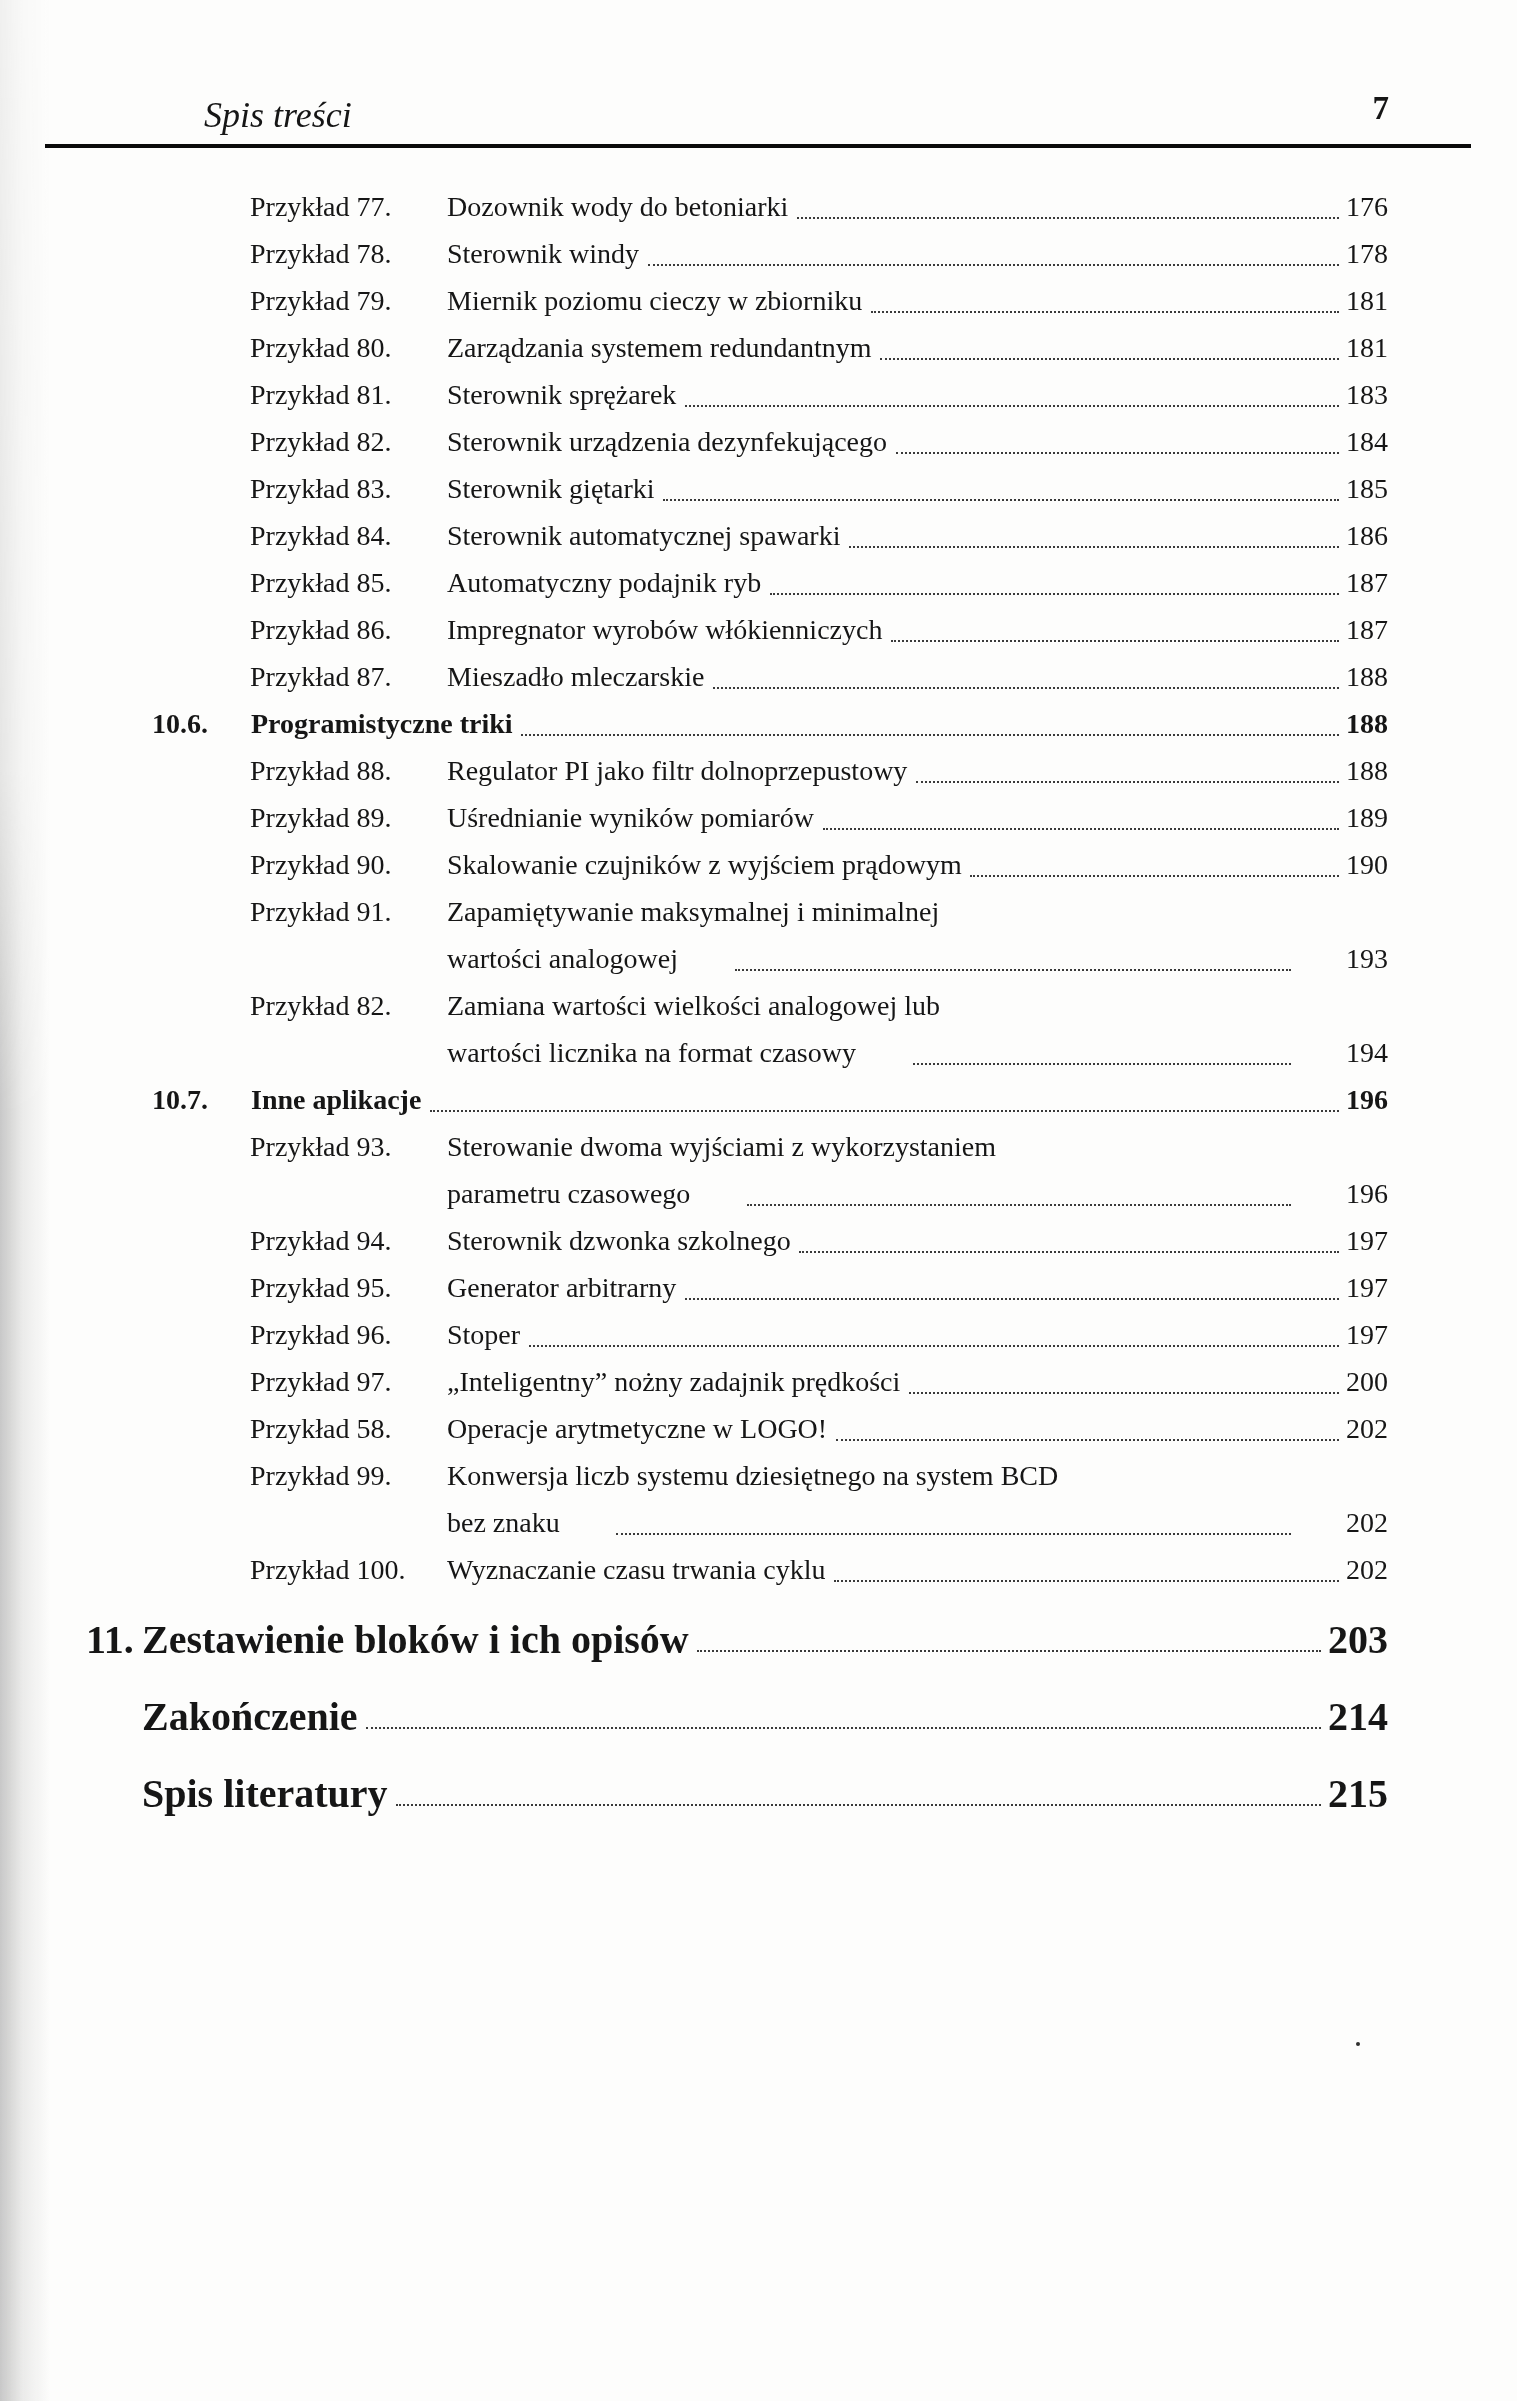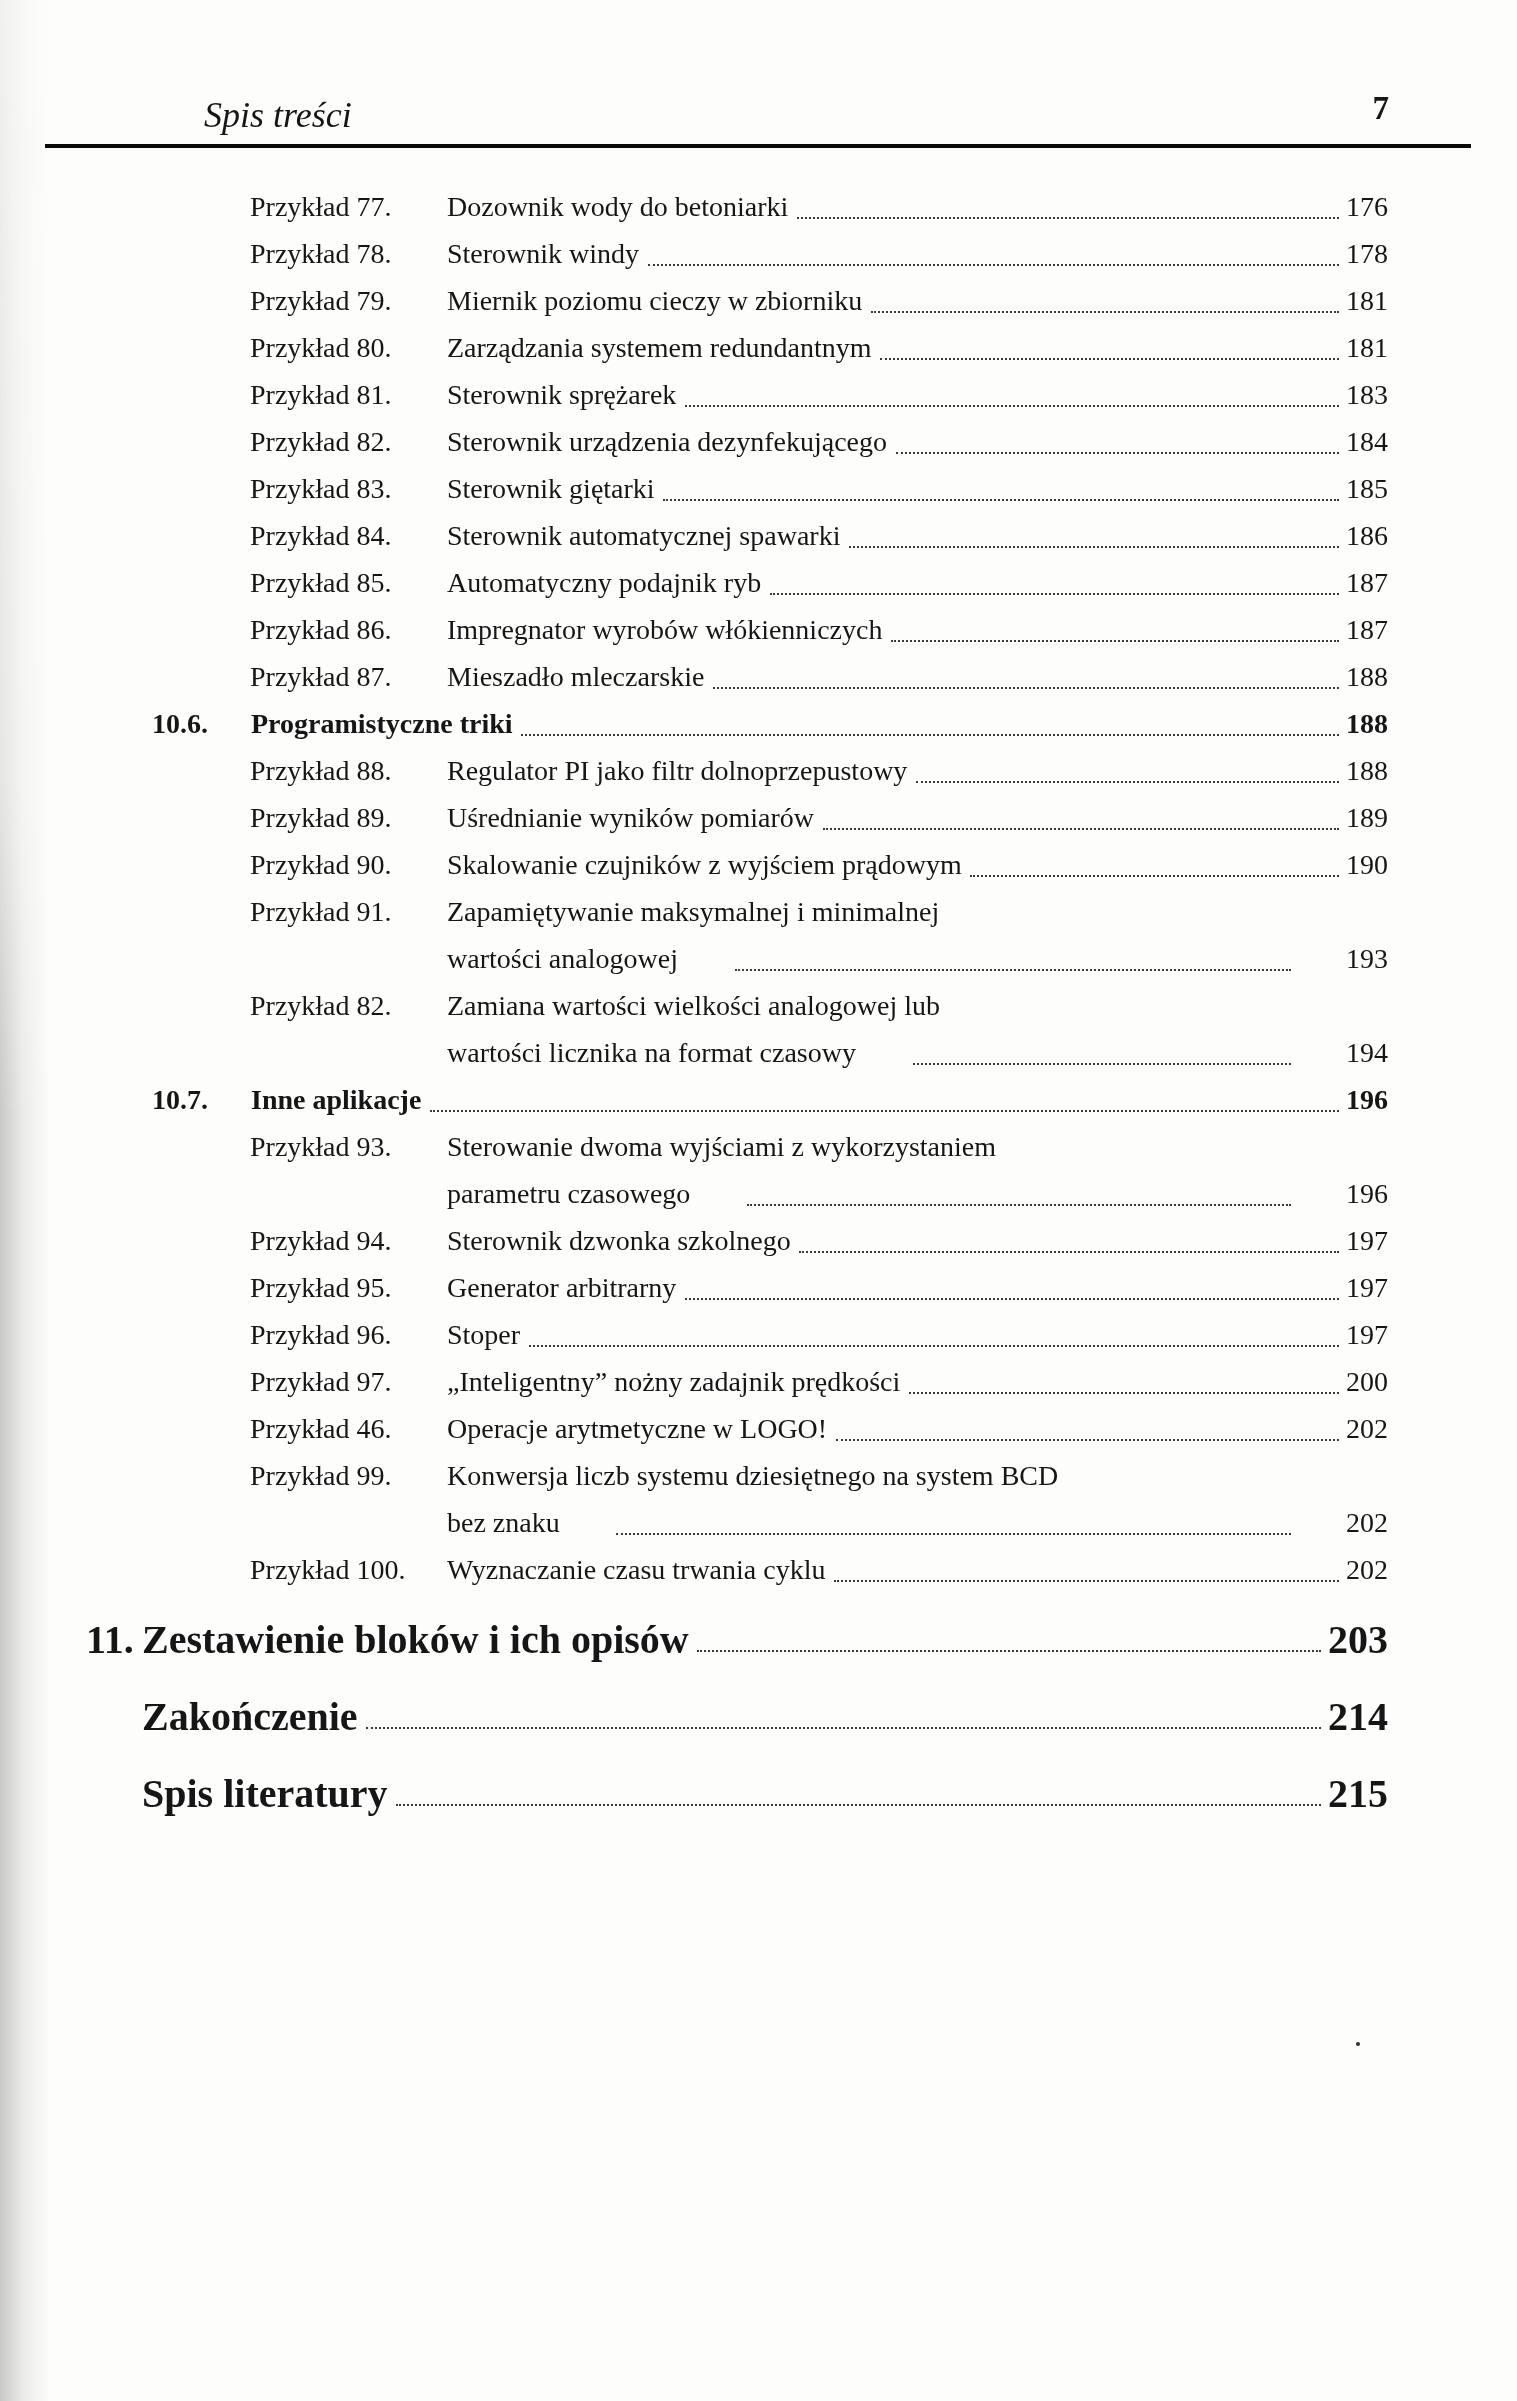--- a/index.html
+++ b/index.html
@@ -293,21 +293,21 @@
     <div class="entry example">
       <div class="line line1">
         <span class="label">Przykład 97.</span>
         <span class="title">„Inteligentny” nożny zadajnik prędkości</span>
         <span class="leader"></span>
         <span class="page-ref">200</span>
       </div>
     </div>
     <div class="entry example">
       <div class="line line1">
-        <span class="label">Przykład 46.</span>
+        <span class="label">Przykład 58.</span>
         <span class="title">Operacje arytmetyczne w LOGO!</span>
         <span class="leader"></span>
         <span class="page-ref">202</span>
       </div>
     </div>
     <div class="entry example">
       <div class="line line1">
         <span class="label">Przykład 99.</span>
         <span class="title">Konwersja liczb systemu dziesiętnego na system BCD</span>
       </div>

